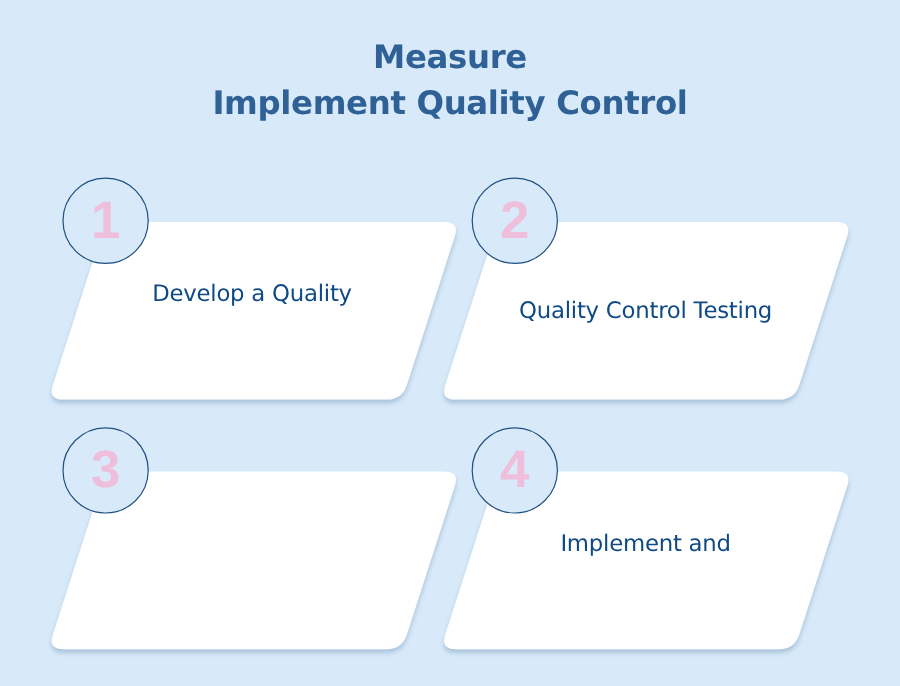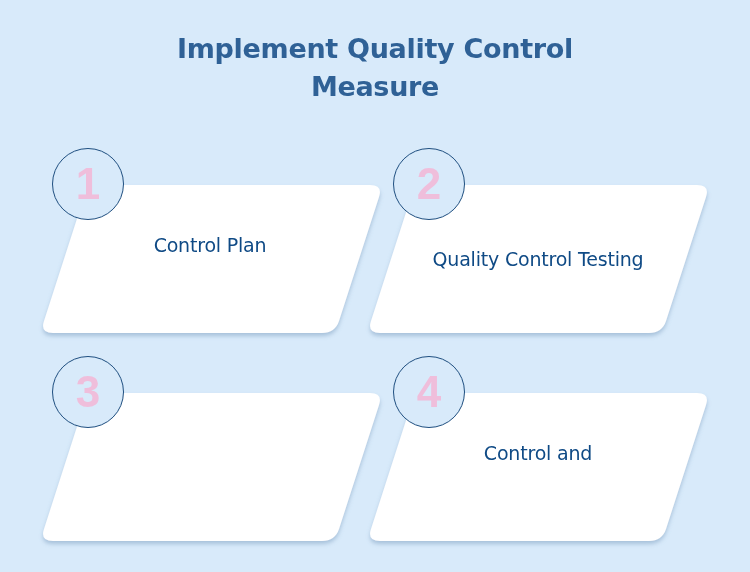--- a/index.html
+++ b/index.html
@@ -25,22 +25,22 @@
   }
   .num {
     color: #efbedb; font-weight: bold; font-size: 44px; line-height: 44px;
     font-family: "Liberation Sans", sans-serif;
   }
 </style>
 </head>
 <body>
 
 <div class="title">
+  <div>Measure</div>
   <div>Implement Quality Control</div>
-  <div>Measure</div>
 </div>
 
 <svg width="750" height="572" style="position:absolute;left:0;top:0;">
   <defs>
     <filter id="sh" x="-10%" y="-10%" width="120%" height="130%">
       <feDropShadow dx="0" dy="3" stdDeviation="2" flood-color="#6a8fb5" flood-opacity="0.45"></feDropShadow>
     </filter>
   </defs>
 
   <path filter="url(#sh)" fill="#ffffff" d="M92,185 L370,185 Q383,185 379,197 L339,321 Q335,333 322,333 L53,333 Q40,333 44,321 L84,197 Q88,185 92,185 Z"></path>
@@ -49,34 +49,34 @@
 
   <path filter="url(#sh)" fill="#ffffff" d="M92,393 L370,393 Q383,393 379,405 L339,529 Q335,541 322,541 L53,541 Q40,541 44,529 L84,405 Q88,393 92,393 Z"></path>
 
   <path filter="url(#sh)" fill="#ffffff" d="M419,393 L697,393 Q710,393 706,405 L666,529 Q662,541 649,541 L380,541 Q367,541 371,529 L411,405 Q415,393 419,393 Z"></path>
 </svg>
 
 <div class="num-circle" style="left:52px;top:148px;">
   <span class="num">1</span>
 </div>
 <div class="card-text" style="left:60px;top:232px;width:300px;">
-  <div>Control Plan</div>
+  <div>Develop a Quality</div>
 </div>
 
 <div class="num-circle" style="left:393px;top:148px;">
   <span class="num">2</span>
 </div>
 <div class="card-text" style="left:388px;top:246px;width:300px;">
   <div>Quality Control Testing</div>
 </div>
 
 <div class="num-circle" style="left:52px;top:356px;">
   <span class="num">3</span>
 </div>
 <div class="card-text" style="left:62px;top:440px;width:300px;">
 </div>
 
 <div class="num-circle" style="left:393px;top:356px;">
   <span class="num">4</span>
 </div>
 <div class="card-text" style="left:388px;top:440px;width:300px;">
-  <div>Control and</div>
+  <div>Implement and</div>
 </div>
 
 </body></html>

